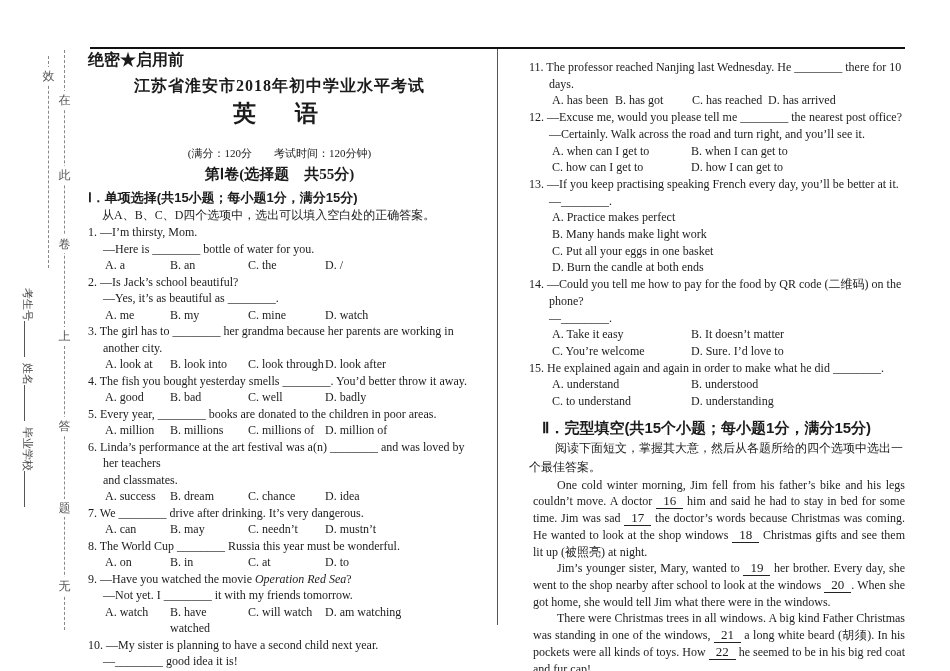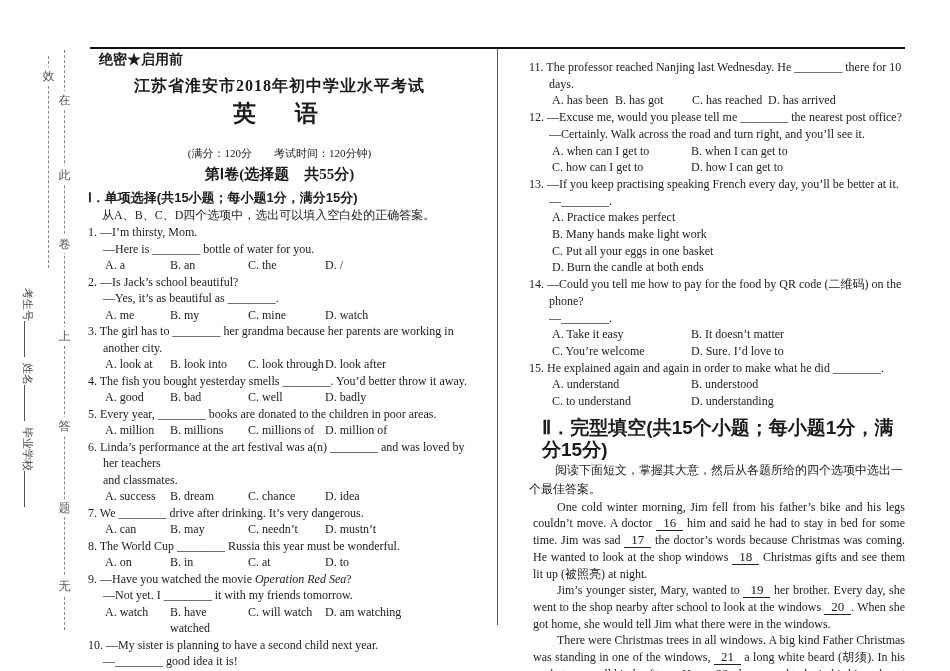--- a/index.html
+++ b/index.html
@@ -17,21 +17,21 @@
               font-size:12px; color:#555; line-height:14px; padding:2px 0; }
   
   .fields       { position:absolute; left:36px; top:282px; width:16px; height:300px; }
   .fields-inner { transform-origin:0 0; transform:rotate(90deg); width:300px;
                   font-size:11px; color:#444; white-space:nowrap; }
   .field-label  { margin-left:6px; }
   .field-line   { display:inline-block; width:36px; height:11px; border-bottom:1px solid #555; }
   
   .col-left  { position:absolute; left:88px;  top:52px; width:383px; font-size:12px; line-height:16.5px; }
   .col-right { position:absolute; left:529px; top:59px; width:376px; font-size:12px; line-height:16.7px; }
-  .notice { font-family:"Liberation Sans", sans-serif; font-weight:bold; font-size:14px; line-height:15px;margin-left:11px; }
+  .notice { font-family:"Liberation Sans", sans-serif; font-weight:bold; font-size:16px; line-height:15px; }
   .title   { text-align:center; font-weight:bold; font-size:16px;  margin-top:9px;  line-height:20px; letter-spacing:1px; }
   .subject { text-align:center; font-weight:bold; font-size:23px;  margin-top:4px;  line-height:28px; letter-spacing:8px; }
   .score   { text-align:center; font-size:11px;   margin-top:18px;  line-height:14px; }
   .part    { text-align:center; font-weight:bold; font-size:15px;  margin-top:4px;  line-height:20px; }
   .sec-head{ font-weight:bold; font-size:13px; line-height:19px; margin-top:4px;
              font-family:"Liberation Sans", sans-serif; }
   .instr1  { line-height:17px; padding-left:14px; }
   
   .qline        { padding-left:15px; text-indent:-15px; }
   .qline.cont   { text-indent:0; }
@@ -39,21 +39,21 @@
   .col-right .qline.cont { text-indent:0; }
   .opts { padding-left:17px; }
   .col-right .opts { padding-left:23px; }
   .opts span { display:inline-block; vertical-align:top; }
   .col-left  .row4 .o0 { width:65px; }  .col-left  .row4 .o1 { width:78px; }
   .col-left  .row4 .o2 { width:77px; }
   .col-right .row4 .o0 { width:63px; }  .col-right .row4 .o1 { width:77px; }
   .col-right .row4 .o2 { width:76px; }
   .col-right .row2 .o0 { width:139px; }
   
-  .sec2   { margin-top:7px; margin-left:13px; line-height:22px; font-size:19px; }
+  .sec2   { margin-top:7px; margin-left:13px; line-height:22px; font-size:15px; }
   .instr2 { line-height:19px; text-indent:26px; }
   .cloze p { margin:0; text-align:justify; text-indent:24px; padding-left:4px; }
   .blank  { border-bottom:1px solid #222; padding:0 7px; font-size:13px; }
 </style>
 </head>
 <body>
 
 <div class="topline"></div>
 <div class="divider"></div>
 <div class="seal-a"></div>

